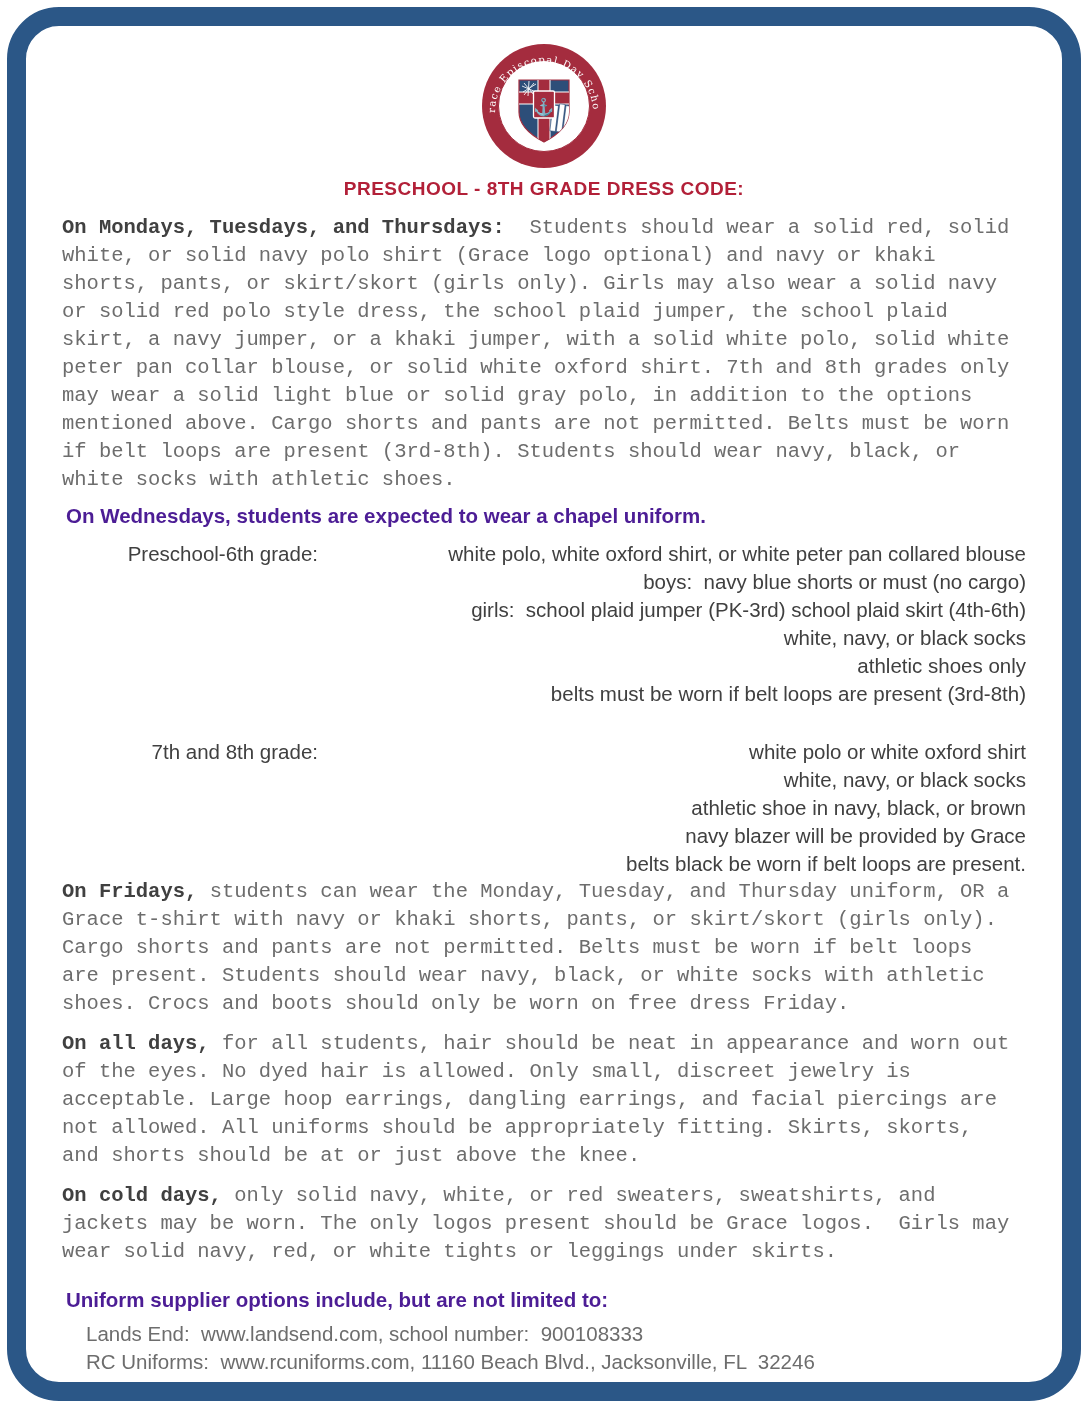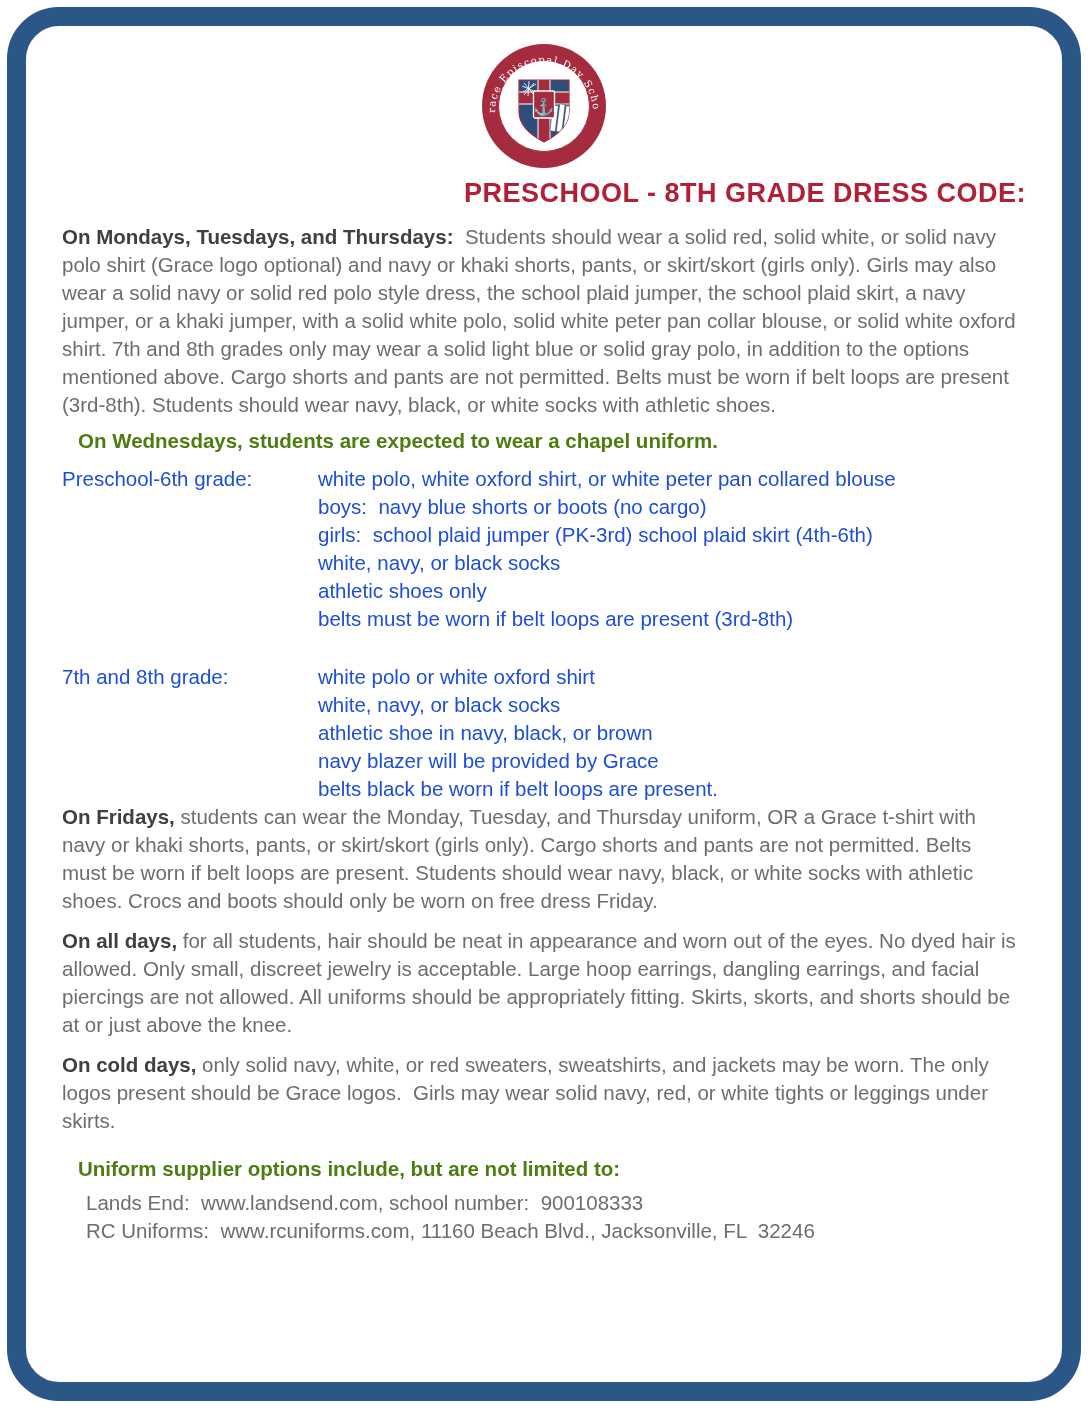--- a/index.html
+++ b/index.html
@@ -7,34 +7,35 @@
     width:1088px;height:1408px;background:#ffffff;position:relative;
     font-family:"Liberation Sans", sans-serif;overflow:hidden;
   }
   .page-frame{
     position:absolute;inset:7px;border:19px solid #2b5787;border-radius:52px;
     pointer-events:none;
   }
   .content{position:absolute;left:62px;top:42px;width:964px;}
   .logo-wrap{width:128px;height:128px;margin:0 auto;}
   .doc-title{
-    text-align:right;color:#b22038;font-weight:bold;font-size:27px;
+    text-align:center;color:#b22038;font-weight:bold;font-size:19px;
     letter-spacing:.5px;margin:8px 0 14px 0;
   }
   .para{
     font-size:20.5px;line-height:28px;color:#6d6d6d;margin:0 8px 8px 0;
     white-space:pre-wrap;
+    font-family:Liberation Mono, monospace;
   }
   .lead{font-weight:bold;color:#404040;}
   .bold-heading{
-    font-size:20.5px;line-height:28px;font-weight:bold;color:#4d7c0f;
-    margin:0 0 10px 16px;white-space:pre-wrap;
+    font-size:20.5px;line-height:28px;font-weight:bold;color:#4c1d95;
+    margin:0 0 10px 4px;white-space:pre-wrap;
   }
   .chapel-block{
-    display:flex;font-size:20.5px;line-height:28px;color:#1d4ed8;
+    display:flex;font-size:20.5px;line-height:28px;color:#404040;text-align:right;
   }
   .chapel-block.first{margin-bottom:30px;}
   .chapel-block.second{}
   .chapel-label{width:256px;flex:none;}
   .chapel-lines{flex:1;}
   .chapel-line{white-space:pre-wrap;}
   .para.friday{margin-bottom:12px;}
   .para.alldays{margin-bottom:12px;}
   .para.colddays{margin-bottom:20px;}
   .suppliers-heading{margin-bottom:6px;}
@@ -98,21 +99,21 @@
   <div class="doc-title">PRESCHOOL - 8TH GRADE DRESS CODE:</div>
 
   <p class="para"><span class="lead">On Mondays, Tuesdays, and Thursdays:</span><span>  Students should wear a solid red, solid white, or solid navy polo shirt (Grace logo optional) and navy or khaki shorts, pants, or skirt/skort (girls only). Girls may also wear a solid navy or solid red polo style dress, the school plaid jumper, the school plaid skirt, a navy jumper, or a khaki jumper, with a solid white polo, solid white peter pan collar blouse, or solid white oxford shirt. 7th and 8th grades only may wear a solid light blue or solid gray polo, in addition to the options mentioned above. Cargo shorts and pants are not permitted. Belts must be worn if belt loops are present (3rd-8th). Students should wear navy, black, or white socks with athletic shoes.</span></p>
 
   <div class="bold-heading">On Wednesdays, students are expected to wear a chapel uniform.</div>
 
   <div class="chapel-block first">
     <div class="chapel-label">Preschool-6th grade:</div>
     <div class="chapel-lines">
       <div class="chapel-line">white polo, white oxford shirt, or white peter pan collared blouse</div>
-      <div class="chapel-line">boys:  navy blue shorts or boots (no cargo)</div>
+      <div class="chapel-line">boys:  navy blue shorts or must (no cargo)</div>
       <div class="chapel-line">girls:  school plaid jumper (PK-3rd) school plaid skirt (4th-6th)</div>
       <div class="chapel-line">white, navy, or black socks</div>
       <div class="chapel-line">athletic shoes only</div>
       <div class="chapel-line">belts must be worn if belt loops are present (3rd-8th)</div>
     </div>
   </div>
 
   <div class="chapel-block second">
     <div class="chapel-label">7th and 8th grade:</div>
     <div class="chapel-lines">

